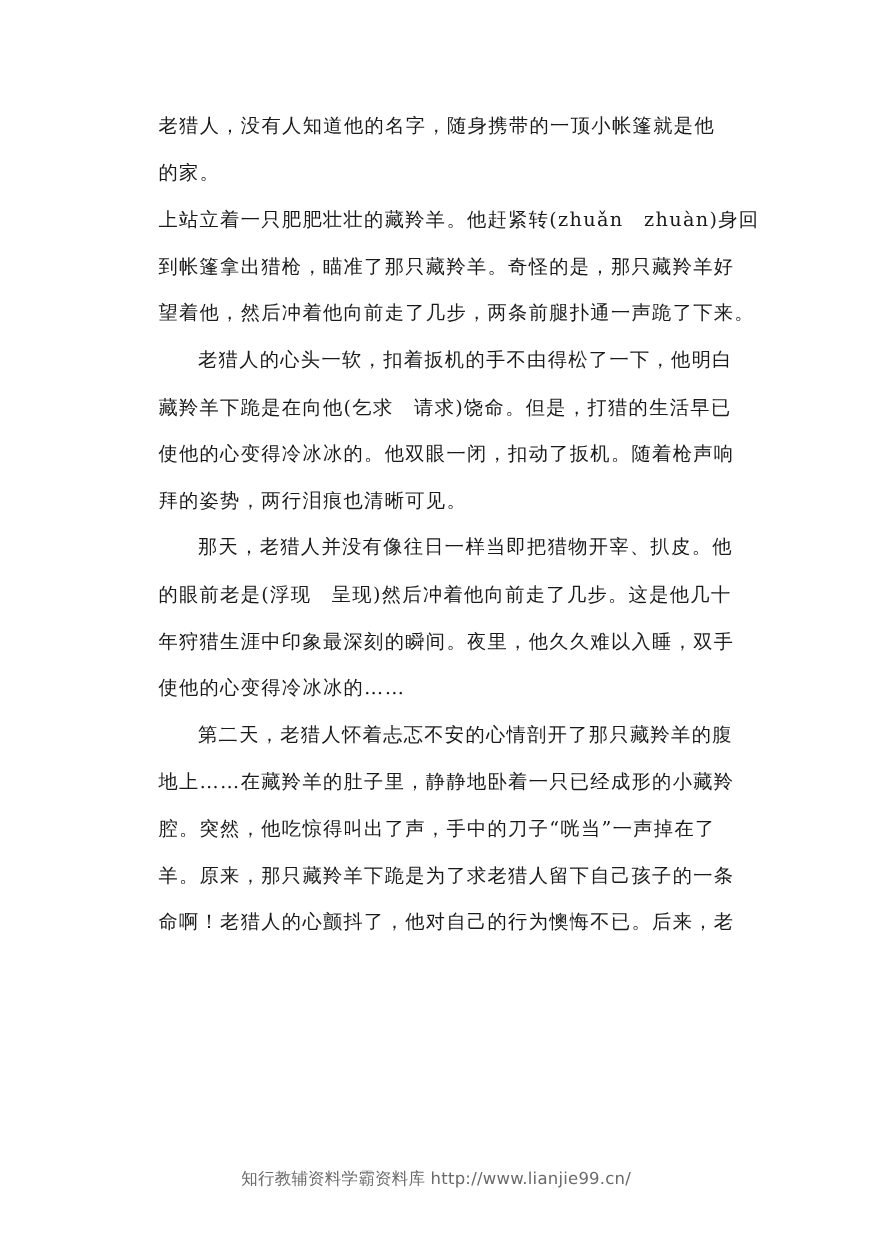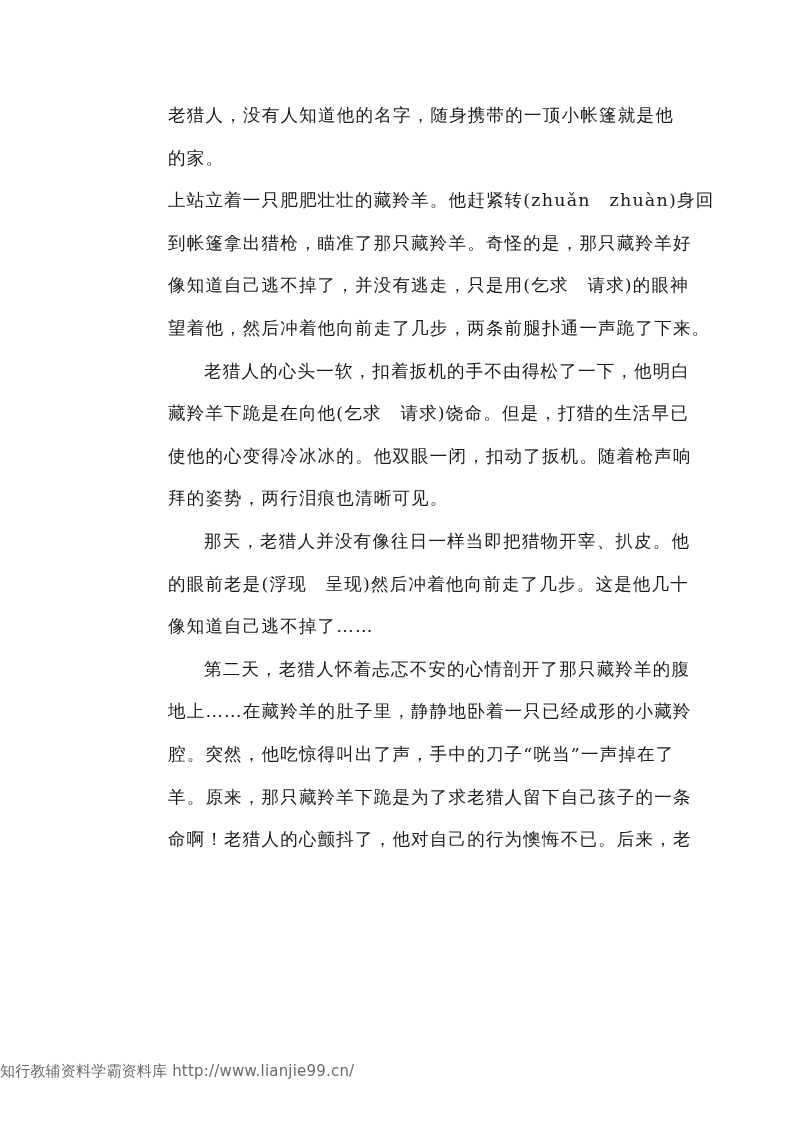--- a/index.html
+++ b/index.html
@@ -10,21 +10,21 @@
     body {
       width: 793px;
       height: 1122px;
       position: relative;
       overflow: hidden;
       font-family: "DejaVu Serif", "Liberation Serif", serif;
       color: #1a1a1a;
     }
     .page {
       position: absolute;
-      left: 168px;
+      left: 144px;
       top: 101px;
       width: 506px;
     }
     .line {
       height: 42.6px;
       line-height: 28px;
       font-size: 17.5px;
       white-space: nowrap;
       letter-spacing: 1.2px;
       text-align: justify;
@@ -34,47 +34,48 @@
       text-align-last: left;
     }
     .line.indent {
       padding-left: 36px;
     }
     .footer {
       position: absolute;
       left: 0;
       width: 793px;
       top: 1062px;
+      text-align: center;
       font-family: "DejaVu Sans", "Liberation Sans", sans-serif;
       font-size: 15px;
       color: #6a6a6a;
       letter-spacing: 0.2px;
     }
   </style>
 </head>
 <body>
 
 <div class="page">
 
   <div class="line">老猎人，没有人知道他的名字，随身携带的一顶小帐篷就是他</div>
   <div class="line last">的家。</div>
 
   <div class="line">上站立着一只肥肥壮壮的藏羚羊。他赶紧转(zhuǎn　zhuàn)身回</div>
   <div class="line">到帐篷拿出猎枪，瞄准了那只藏羚羊。奇怪的是，那只藏羚羊好</div>
-  <div class="line">像知道自己逃不掉了，并没有逃走，只是用(乞求　请求)的眼神</div>
   <div class="line">望着他，然后冲着他向前走了几步，两条前腿扑通一声跪了下来。</div>
 
   <div class="line indent">老猎人的心头一软，扣着扳机的手不由得松了一下，他明白</div>
   <div class="line">藏羚羊下跪是在向他(乞求　请求)饶命。但是，打猎的生活早已</div>
   <div class="line">使他的心变得冷冰冰的。他双眼一闭，扣动了扳机。随着枪声响</div>
   <div class="line last">拜的姿势，两行泪痕也清晰可见。</div>
 
   <div class="line indent">那天，老猎人并没有像往日一样当即把猎物开宰、扒皮。他</div>
   <div class="line">的眼前老是(浮现　呈现)然后冲着他向前走了几步。这是他几十</div>
-  <div class="line last">像知道自己逃不掉了……</div>
+  <div class="line">年狩猎生涯中印象最深刻的瞬间。夜里，他久久难以入睡，双手</div>
+  <div class="line last">使他的心变得冷冰冰的……</div>
 
   <div class="line indent">第二天，老猎人怀着忐忑不安的心情剖开了那只藏羚羊的腹</div>
   <div class="line">地上……在藏羚羊的肚子里，静静地卧着一只已经成形的小藏羚</div>
   <div class="line">腔。突然，他吃惊得叫出了声，手中的刀子“咣当”一声掉在了</div>
   <div class="line">羊。原来，那只藏羚羊下跪是为了求老猎人留下自己孩子的一条</div>
   <div class="line">命啊！老猎人的心颤抖了，他对自己的行为懊悔不已。后来，老</div>
 </div>
 
 <div class="footer">知行教辅资料学霸资料库 http://www.lianjie99.cn/</div>
 

